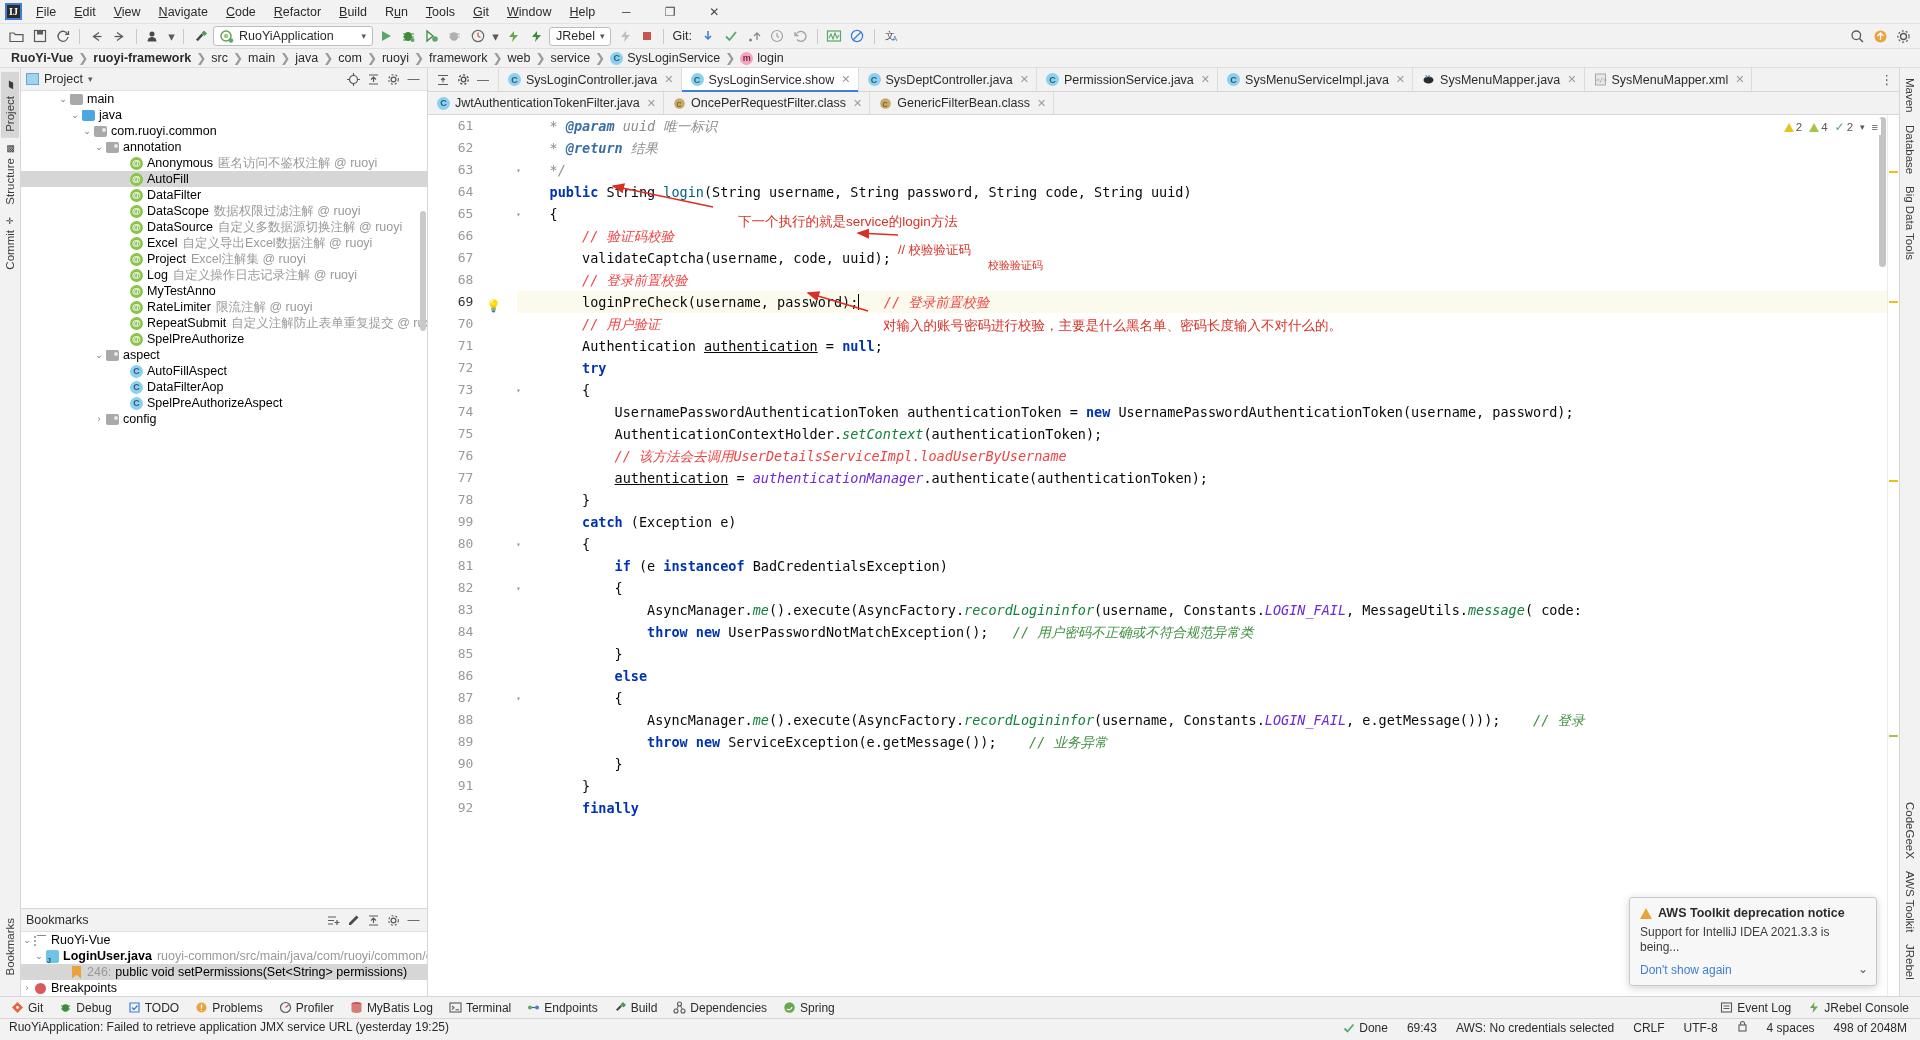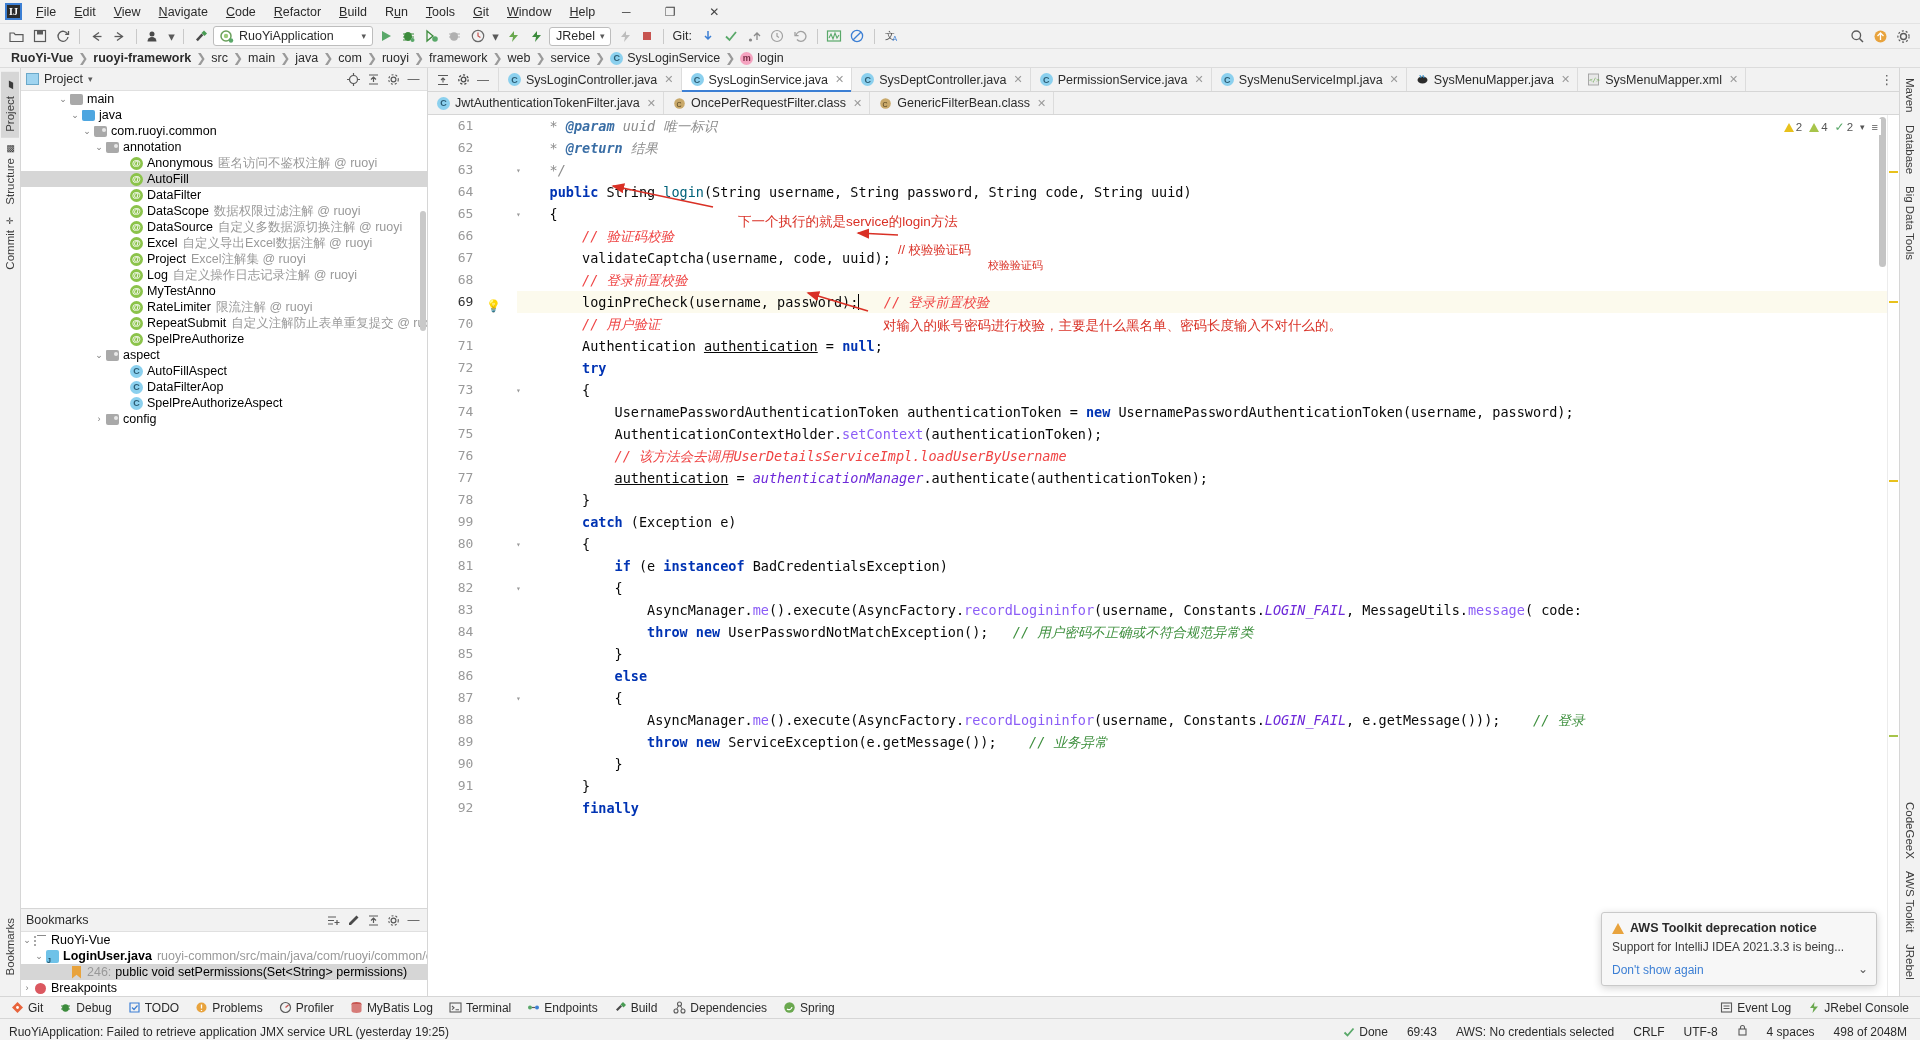--- a/index.html
+++ b/index.html
@@ -117,21 +117,21 @@
   .bulb { position:absolute; right:14px; top:4px; width:13px; height:13px; color:#e8a33d; font-size:12px;}
   .code { flex:1; position:relative; font-family:"DejaVu Sans Mono", monospace; font-size:13.5px;
           line-height:22px; color:#080808; overflow:hidden; white-space:pre; padding-left:4px;}
   .cl { height:22px; line-height:22px; white-space:pre; }
   .cl.hl { background:#fcfaed; }
   .kw { color:#0033b3; font-weight:bold; }
   .cm { color:#ef4444; font-style:italic; }
   .cmd { color:#3d8f3d; font-style:italic;}
   .doc { color:#8c8c8c; font-style:italic;}
   .doctag { color:#3a6ea5; font-weight:bold; font-style:italic;}
-  .fld { color:#8b5cf6; }
+  .fld { color:#15803d; font-style:italic;}
   .mth { color:#00627a; }
   .sfld { color:#6d28d9; font-style:italic;}
   .ul { text-decoration:underline; }
   .caret { display:inline-block; width:1px; height:16px; background:#000; vertical-align:-3px;}
 
   
   .anno { position:absolute; color:#d93025; font-size:13.5px; font-family:"Liberation Sans", sans-serif; white-space:nowrap;}
   svg.arrows { position:absolute; left:0; top:0; width:100%; height:100%; pointer-events:none; }
 
   
@@ -140,37 +140,37 @@
   .code-scroll { position:absolute; right:13px; width:7px; background:#c4c4c4; border-radius:4px;}
 
   .insp-widget { position:absolute; right:18px; top:4px; display:flex; align-items:center; gap:7px; font-size:11.5px; color:#555;
                  background:#fff; padding:1px 3px; z-index:5;}
   .insp-item { display:flex; align-items:center; gap:2px;}
   .tri-y { width:0;height:0;border-left:5px solid transparent;border-right:5px solid transparent;border-bottom:9px solid #e8c11c;}
   .tri-g { width:0;height:0;border-left:5px solid transparent;border-right:5px solid transparent;border-bottom:9px solid #a7c44a;}
   .chk-g { color:#59a869; font-size:12px;}
 
   
-  .notif { position:absolute; right:22px; bottom:10px; width:276px; background:#f7f7f7; border:1px solid #c9c9c9;
+  .notif { position:absolute; right:22px; bottom:10px; width:248px; background:#f7f7f7; border:1px solid #c9c9c9;
            border-radius:3px; box-shadow:0 2px 8px rgba(0,0,0,0.18); padding:8px 10px 8px 10px; font-size:12px; z-index:20;}
   .notif-title { display:flex; align-items:center; gap:6px; font-weight:bold; color:#2b2b2b; font-size:12.5px;}
   .notif-body { color:#3c3c3c; margin-top:5px; line-height:15px; padding-right:16px;}
   .notif-link { color:#3c7fd4; margin-top:8px; display:inline-block; cursor:pointer;}
   .notif-chevron { position:absolute; right:8px; bottom:9px; color:#5a5a5a; font-size:12px;}
   .warn-tri { width:0;height:0;border-left:6px solid transparent;border-right:6px solid transparent;border-bottom:11px solid #e8a33d; position:relative;}
 
   
   .bottombar { height:22px; flex:0 0 22px; background:#f2f2f2; border-top:1px solid #d6d6d6; display:flex;
                align-items:center; padding:0 4px; font-size:12px; gap:2px;}
   .bb { display:flex; align-items:center; gap:4px; padding:2px 7px; color:#2b2b2b; white-space:nowrap; border-radius:2px;}
   .bb-right { margin-left:auto; display:flex; align-items:center; gap:2px;}
 
   
   .statusbar { height:22px; flex:0 0 22px; background:#f2f2f2; border-top:1px solid #d6d6d6; display:flex;
-               align-items:flex-end; padding:0 6px; font-size:12px; color:#2b2b2b; gap:6px;}
+               align-items:flex-start; padding:0 6px; font-size:12px; color:#2b2b2b; gap:6px;}
   .sb-right { margin-left:auto; display:flex; align-items:center; gap:13px; padding-right:4px;}
   .sb-item { padding:1px 3px; white-space:nowrap; }
 </style>
 </head>
 <body>
 
 <div class="app">
 
   <div class="titlebar">
     <div class="ij-logo">IJ</div>
@@ -883,21 +883,21 @@
           <div class="tabbtn">—</div>
         </div>
         <div id="tabs1" style="display:flex;align-items:stretch">
             <div class="tab">
               <span class="ico-c">C</span>
               <span>SysLoginController.java</span>
               <span class="x">✕</span>
             </div>
             <div class="tab active">
               <span class="ico-c">C</span>
-              <span>SysLoginService.java</span>
+              <span>SysLoginService.show</span>
               <span class="x">✕</span>
             </div>
             <div class="tab">
               <span class="ico-c">C</span>
               <span>SysDeptController.java</span>
               <span class="x">✕</span>
             </div>
             <div class="tab">
               <span class="ico-c">C</span>
               <span>PermissionService.java</span>

